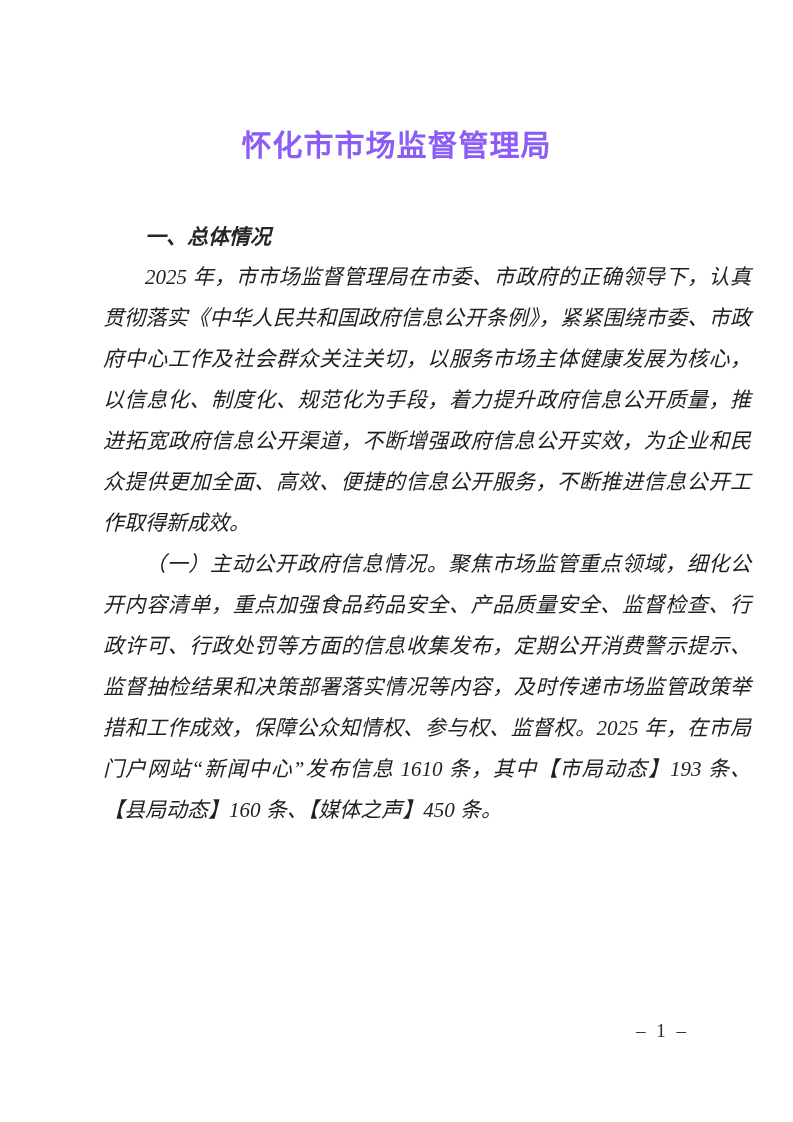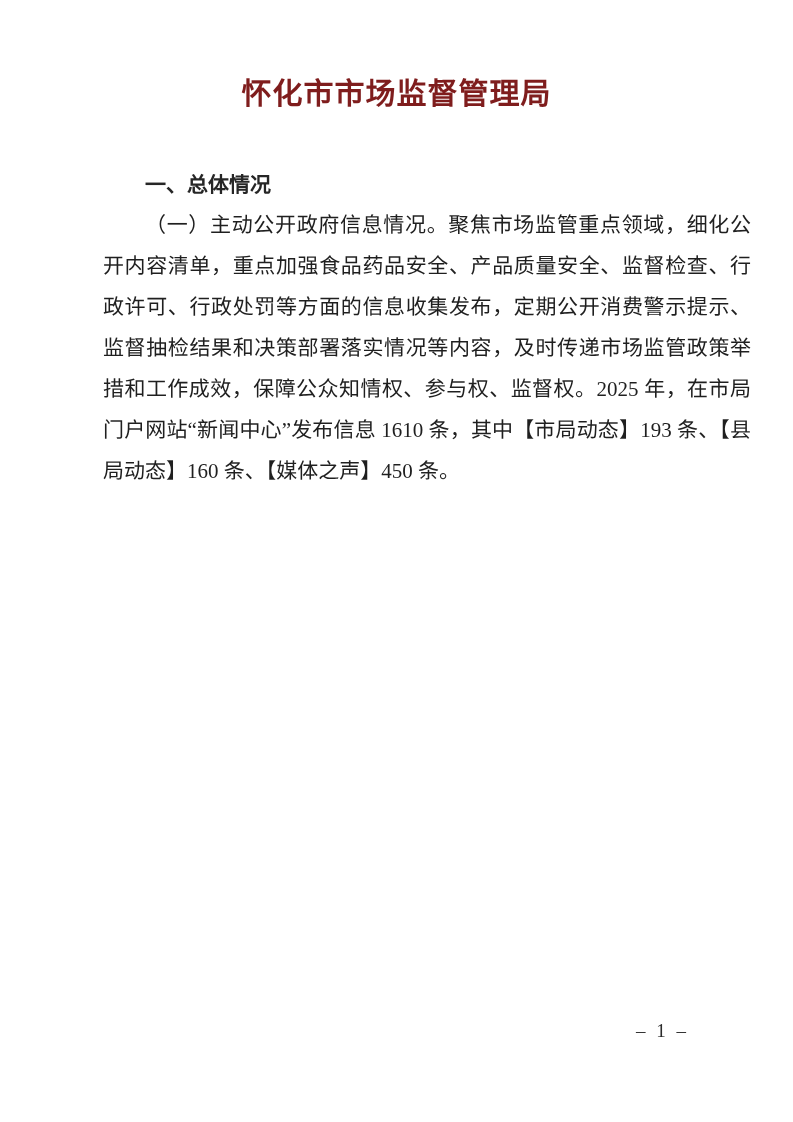--- a/index.html
+++ b/index.html
@@ -10,36 +10,37 @@
   .page {
     position: relative;
     width: 793px;
     height: 1122px;
     margin: 0 auto;
     background: #ffffff;
     overflow: hidden;
     box-sizing: border-box;
   }
   .doc-title {
-    padding-top: 68px;
+    padding-top: 120px;
     text-align: center;
     font-family: "Liberation Serif", "DejaVu Serif", serif;
     font-weight: bold;
     font-size: 30px;
     line-height: 52px;
-    color: #7f1d1d;
+    color: #8b5cf6;
     letter-spacing: 1px;
   }
   .content {
     margin: 44px 42px 0 103px;
     font-family: "Liberation Serif", "DejaVu Serif", serif;
     font-size: 21px;
     line-height: 41px;
     text-align: justify;
     color: #1f1f1f;
+    font-style: italic;
   }
   .section-heading {
     margin: 0;
     font-family: "Liberation Sans", "DejaVu Sans", sans-serif;
     font-weight: 600;
     font-size: 21px;
     line-height: 41px;
     text-indent: 2em;
     color: #262626;
   }
@@ -63,18 +64,19 @@
 <body>
 
 <div class="page">
 
   <div class="doc-title">
     <div class="title-line">怀化市市场监督管理局</div>
   </div>
 
   <div class="content">
     <h2 class="section-heading">一、总体情况</h2>
+    <p class="para">2025 年，市市场监督管理局在市委、市政府的正确领导下，认真贯彻落实《中华人民共和国政府信息公开条例》，紧紧围绕市委、市政府中心工作及社会群众关注关切，以服务市场主体健康发展为核心，以信息化、制度化、规范化为手段，着力提升政府信息公开质量，推进拓宽政府信息公开渠道，不断增强政府信息公开实效，为企业和民众提供更加全面、高效、便捷的信息公开服务，不断推进信息公开工作取得新成效。</p>
     <p class="para">（一）主动公开政府信息情况。聚焦市场监管重点领域，细化公开内容清单，重点加强食品药品安全、产品质量安全、监督检查、行政许可、行政处罚等方面的信息收集发布，定期公开消费警示提示、监督抽检结果和决策部署落实情况等内容，及时传递市场监管政策举措和工作成效，保障公众知情权、参与权、监督权。2025 年，在市局门户网站“新闻中心”发布信息 1610 条，其中【市局动态】193 条、【县局动态】160 条、【媒体之声】450 条。</p>
   </div>
 
   <div class="page-footer">– 1 –</div>
 
 </div>
 
 </body></html>

